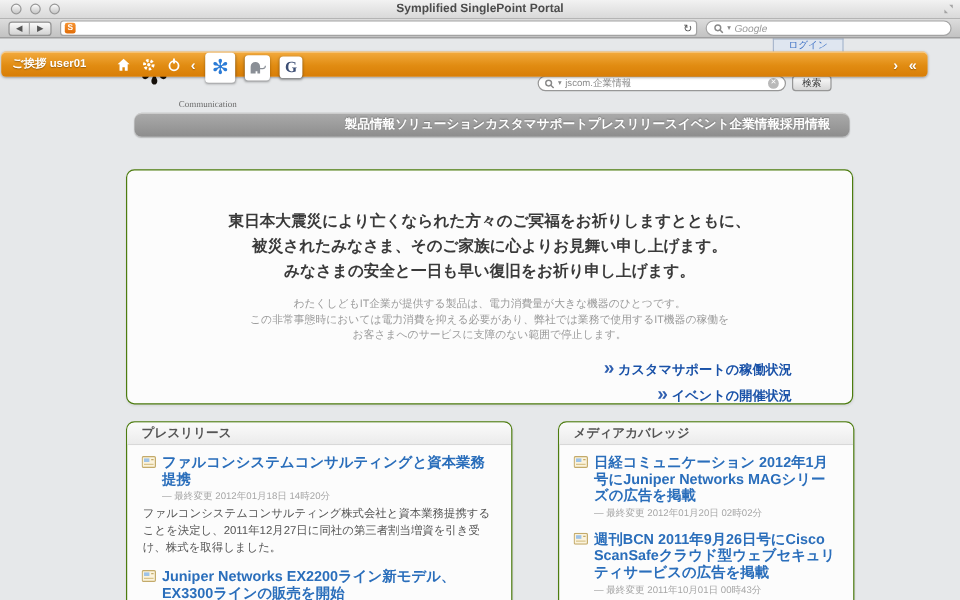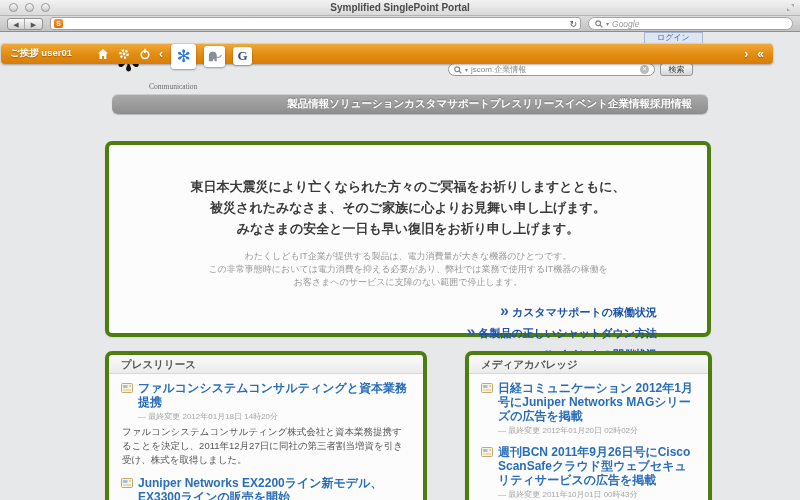--- a/index.html
+++ b/index.html
@@ -68,21 +68,21 @@
     background:linear-gradient(#fdfdfd,#d6d6d6); border:1px solid #979797;
     font-size:8px; line-height:11px; color:#333; text-align:center; z-index:2; }
 
   .main-nav { position:absolute; left:112px; top:62px; width:596px; height:20px; border-radius:6px;
     background:linear-gradient(#ababab,#8d8d8d);
     box-shadow:inset 0 1px 0 rgba(255,255,255,.4), 0 1px 1px rgba(0,0,0,.2);
     display:flex; align-items:center; justify-content:flex-end; padding:0 16px;
     color:#fff; font-size:10.5px; font-weight:bold; }
   .main-nav span { text-shadow:0 -1px 1px rgba(0,0,0,.25); white-space:nowrap; }
 
-  .panel { position:absolute; background:#fcfcfc; border:4px solid #4d7c0f; border-radius:7px;
+  .panel { position:absolute; background:#fcfcfc; border:1px solid #4d7c0f; border-radius:7px;
     box-shadow:0 1px 2px rgba(0,0,0,.08); }
   .notice-panel { left:105px; top:109px; width:606px; height:196px; padding-top:31px; }
   .headline { text-align:center; font-size:13px; font-weight:bold; color:#3a3a3a; line-height:21px; }
   .notice-body { margin-top:11px; text-align:center; font-size:9px; color:#9a9a9a; line-height:13px; }
   .notice-links { margin-top:13px; padding-right:50px; text-align:right; }
   .notice-link { font-size:11px; font-weight:bold; color:#1a52a8; line-height:21px; }
   .lnk-bullet { color:#2f5fb0; font-weight:bold; margin-right:3px; }
 
   .list-panel { top:319px; height:205px; border-radius:7px 7px 0 0; }
   .press-panel { left:105px; width:322px; }
@@ -203,21 +203,20 @@
         <div>被災されたみなさま、そのご家族に心よりお見舞い申し上げます。</div>
         <div>みなさまの安全と一日も早い復旧をお祈り申し上げます。</div>
       </div>
       <div class="notice-body">
         <div>わたくしどもIT企業が提供する製品は、電力消費量が大きな機器のひとつです。</div>
         <div>この非常事態時においては電力消費を抑える必要があり、弊社では業務で使用するIT機器の稼働を</div>
         <div>お客さまへのサービスに支障のない範囲で停止します。</div>
       </div>
       <div class="notice-links">
         <div><span class="lnk-bullet">»</span><span class="notice-link">カスタマサポートの稼働状況</span></div>
-        <div><span class="lnk-bullet">»</span><span class="notice-link">各製品の正しいシャットダウン方法</span></div>
         <div><span class="lnk-bullet">»</span><span class="notice-link">イベントの開催状況</span></div>
       </div>
     </div>
 
     <div class="panel list-panel press-panel">
       <div class="panel-header">プレスリリース</div>
       <div class="panel-content">
         <div class="news-item">
           <div class="item-title">
             <svg class="doc" width="12" height="10">

